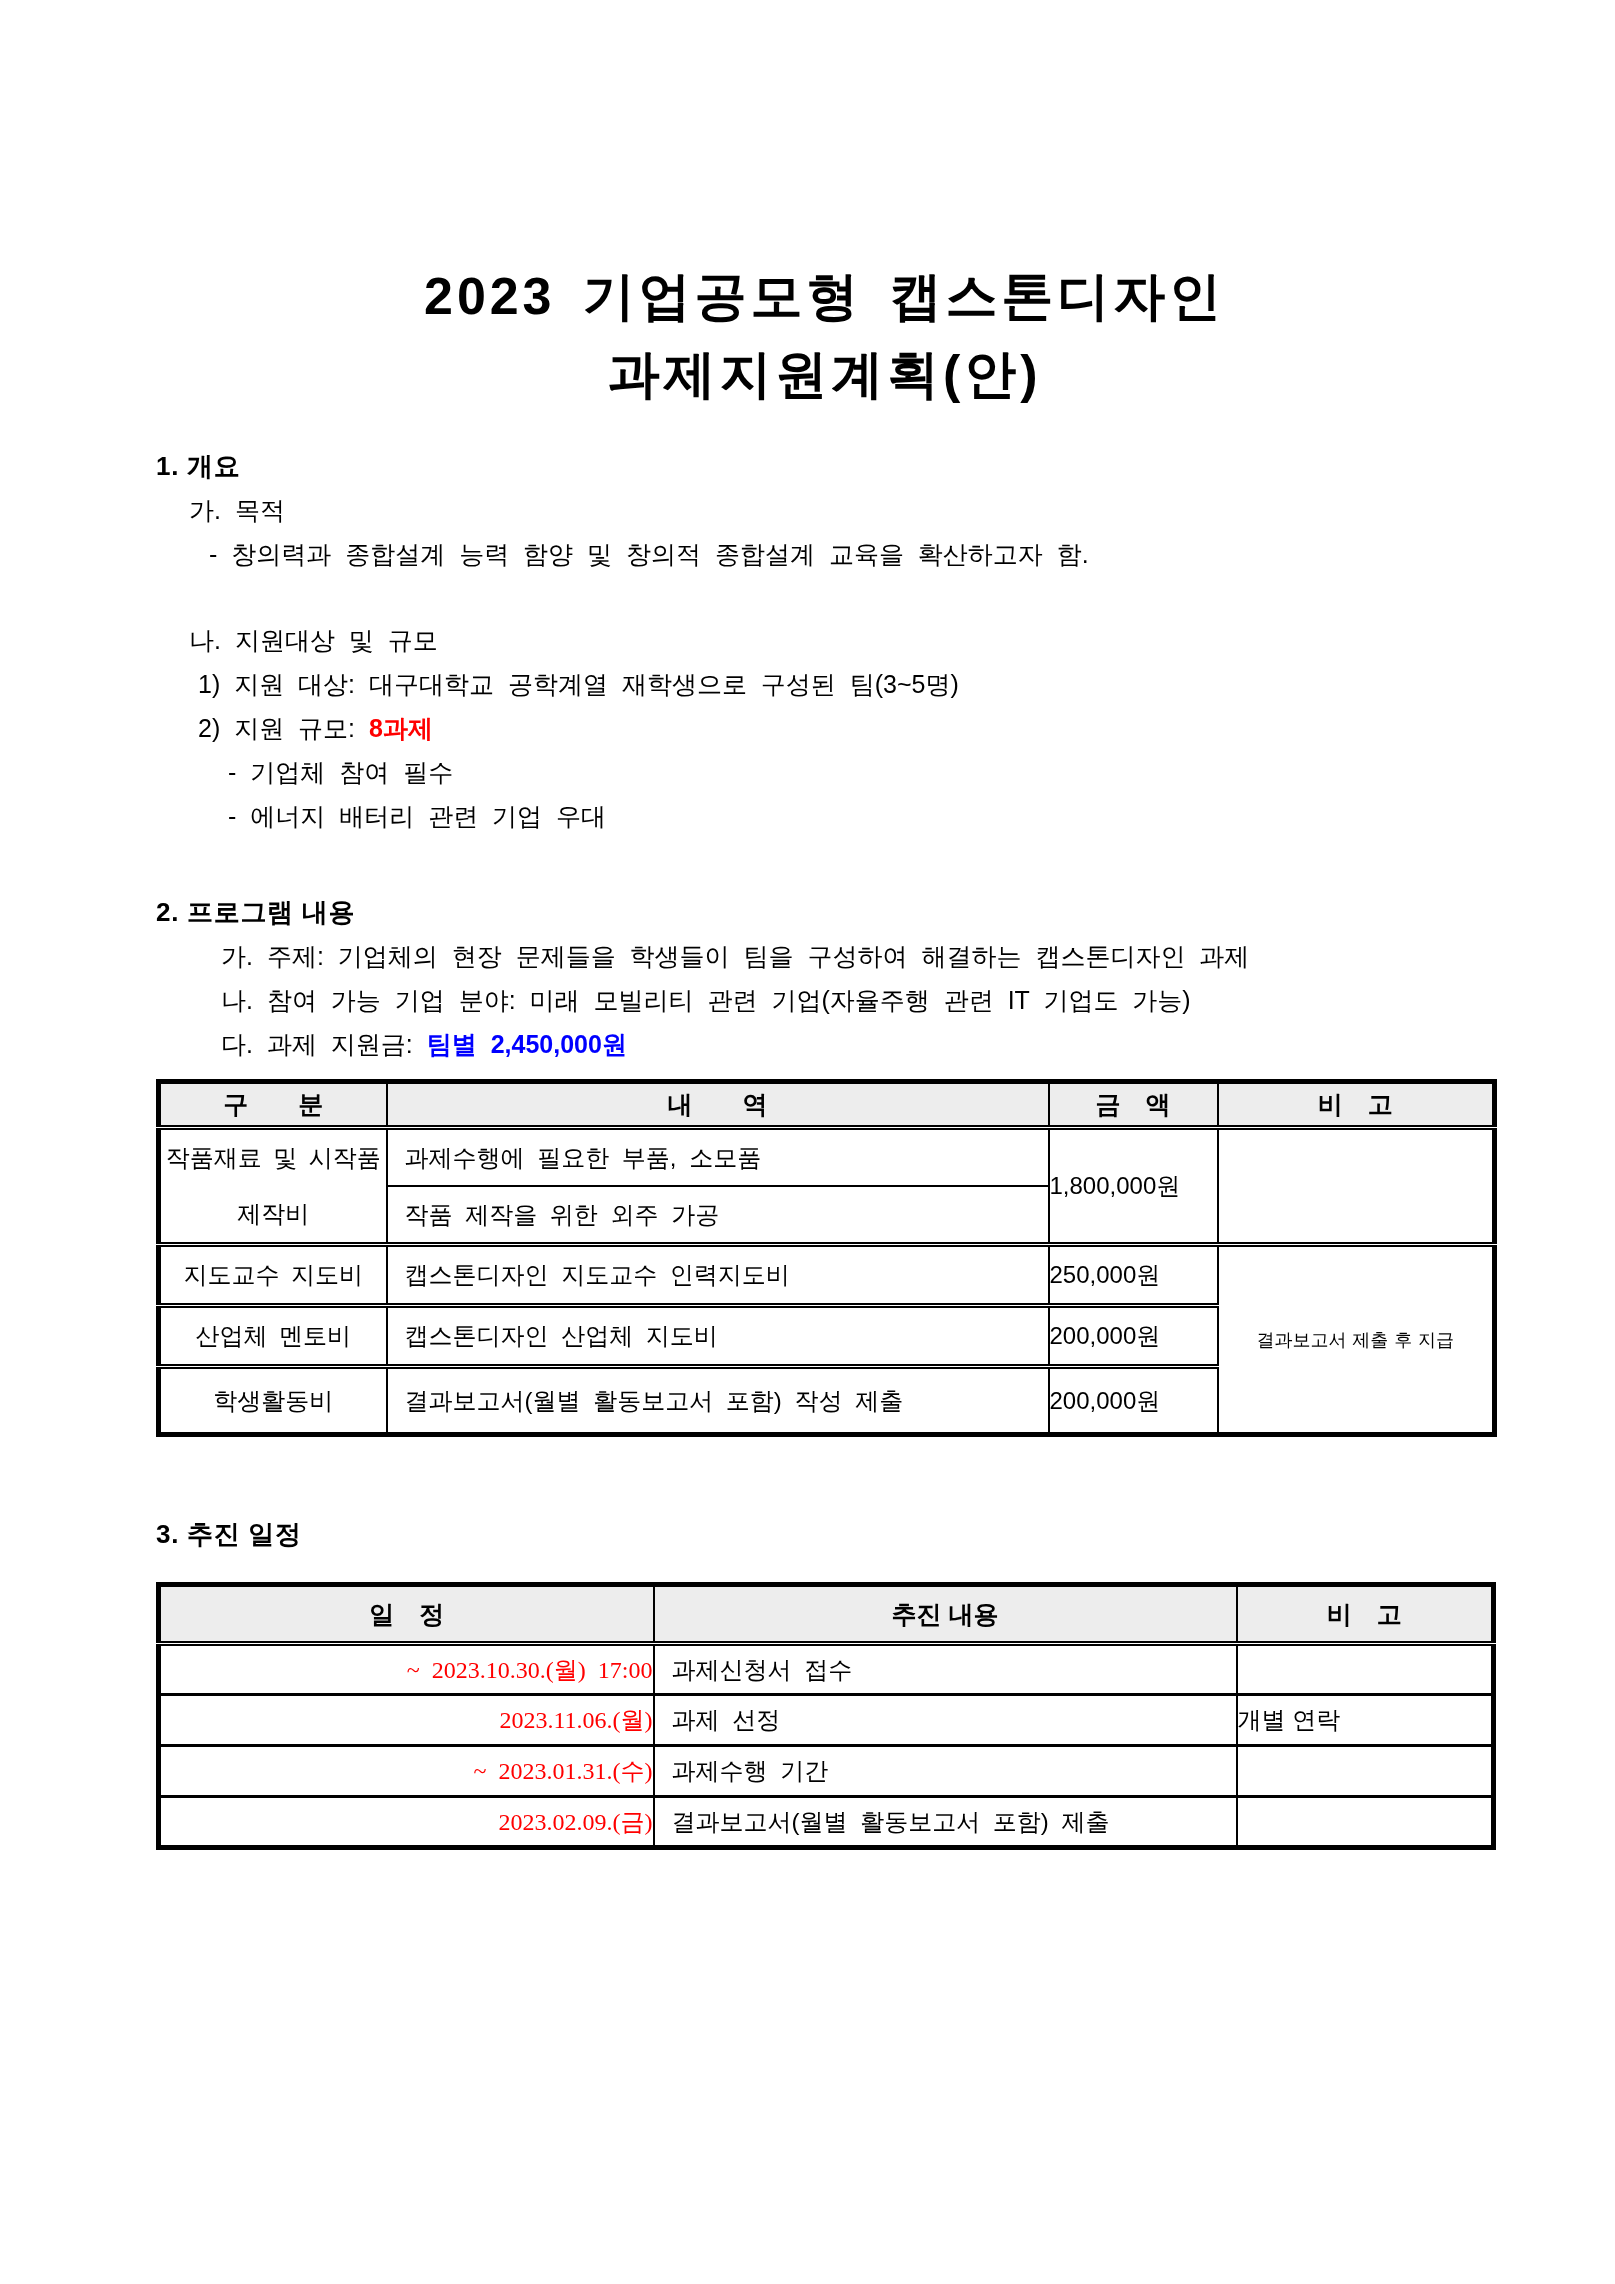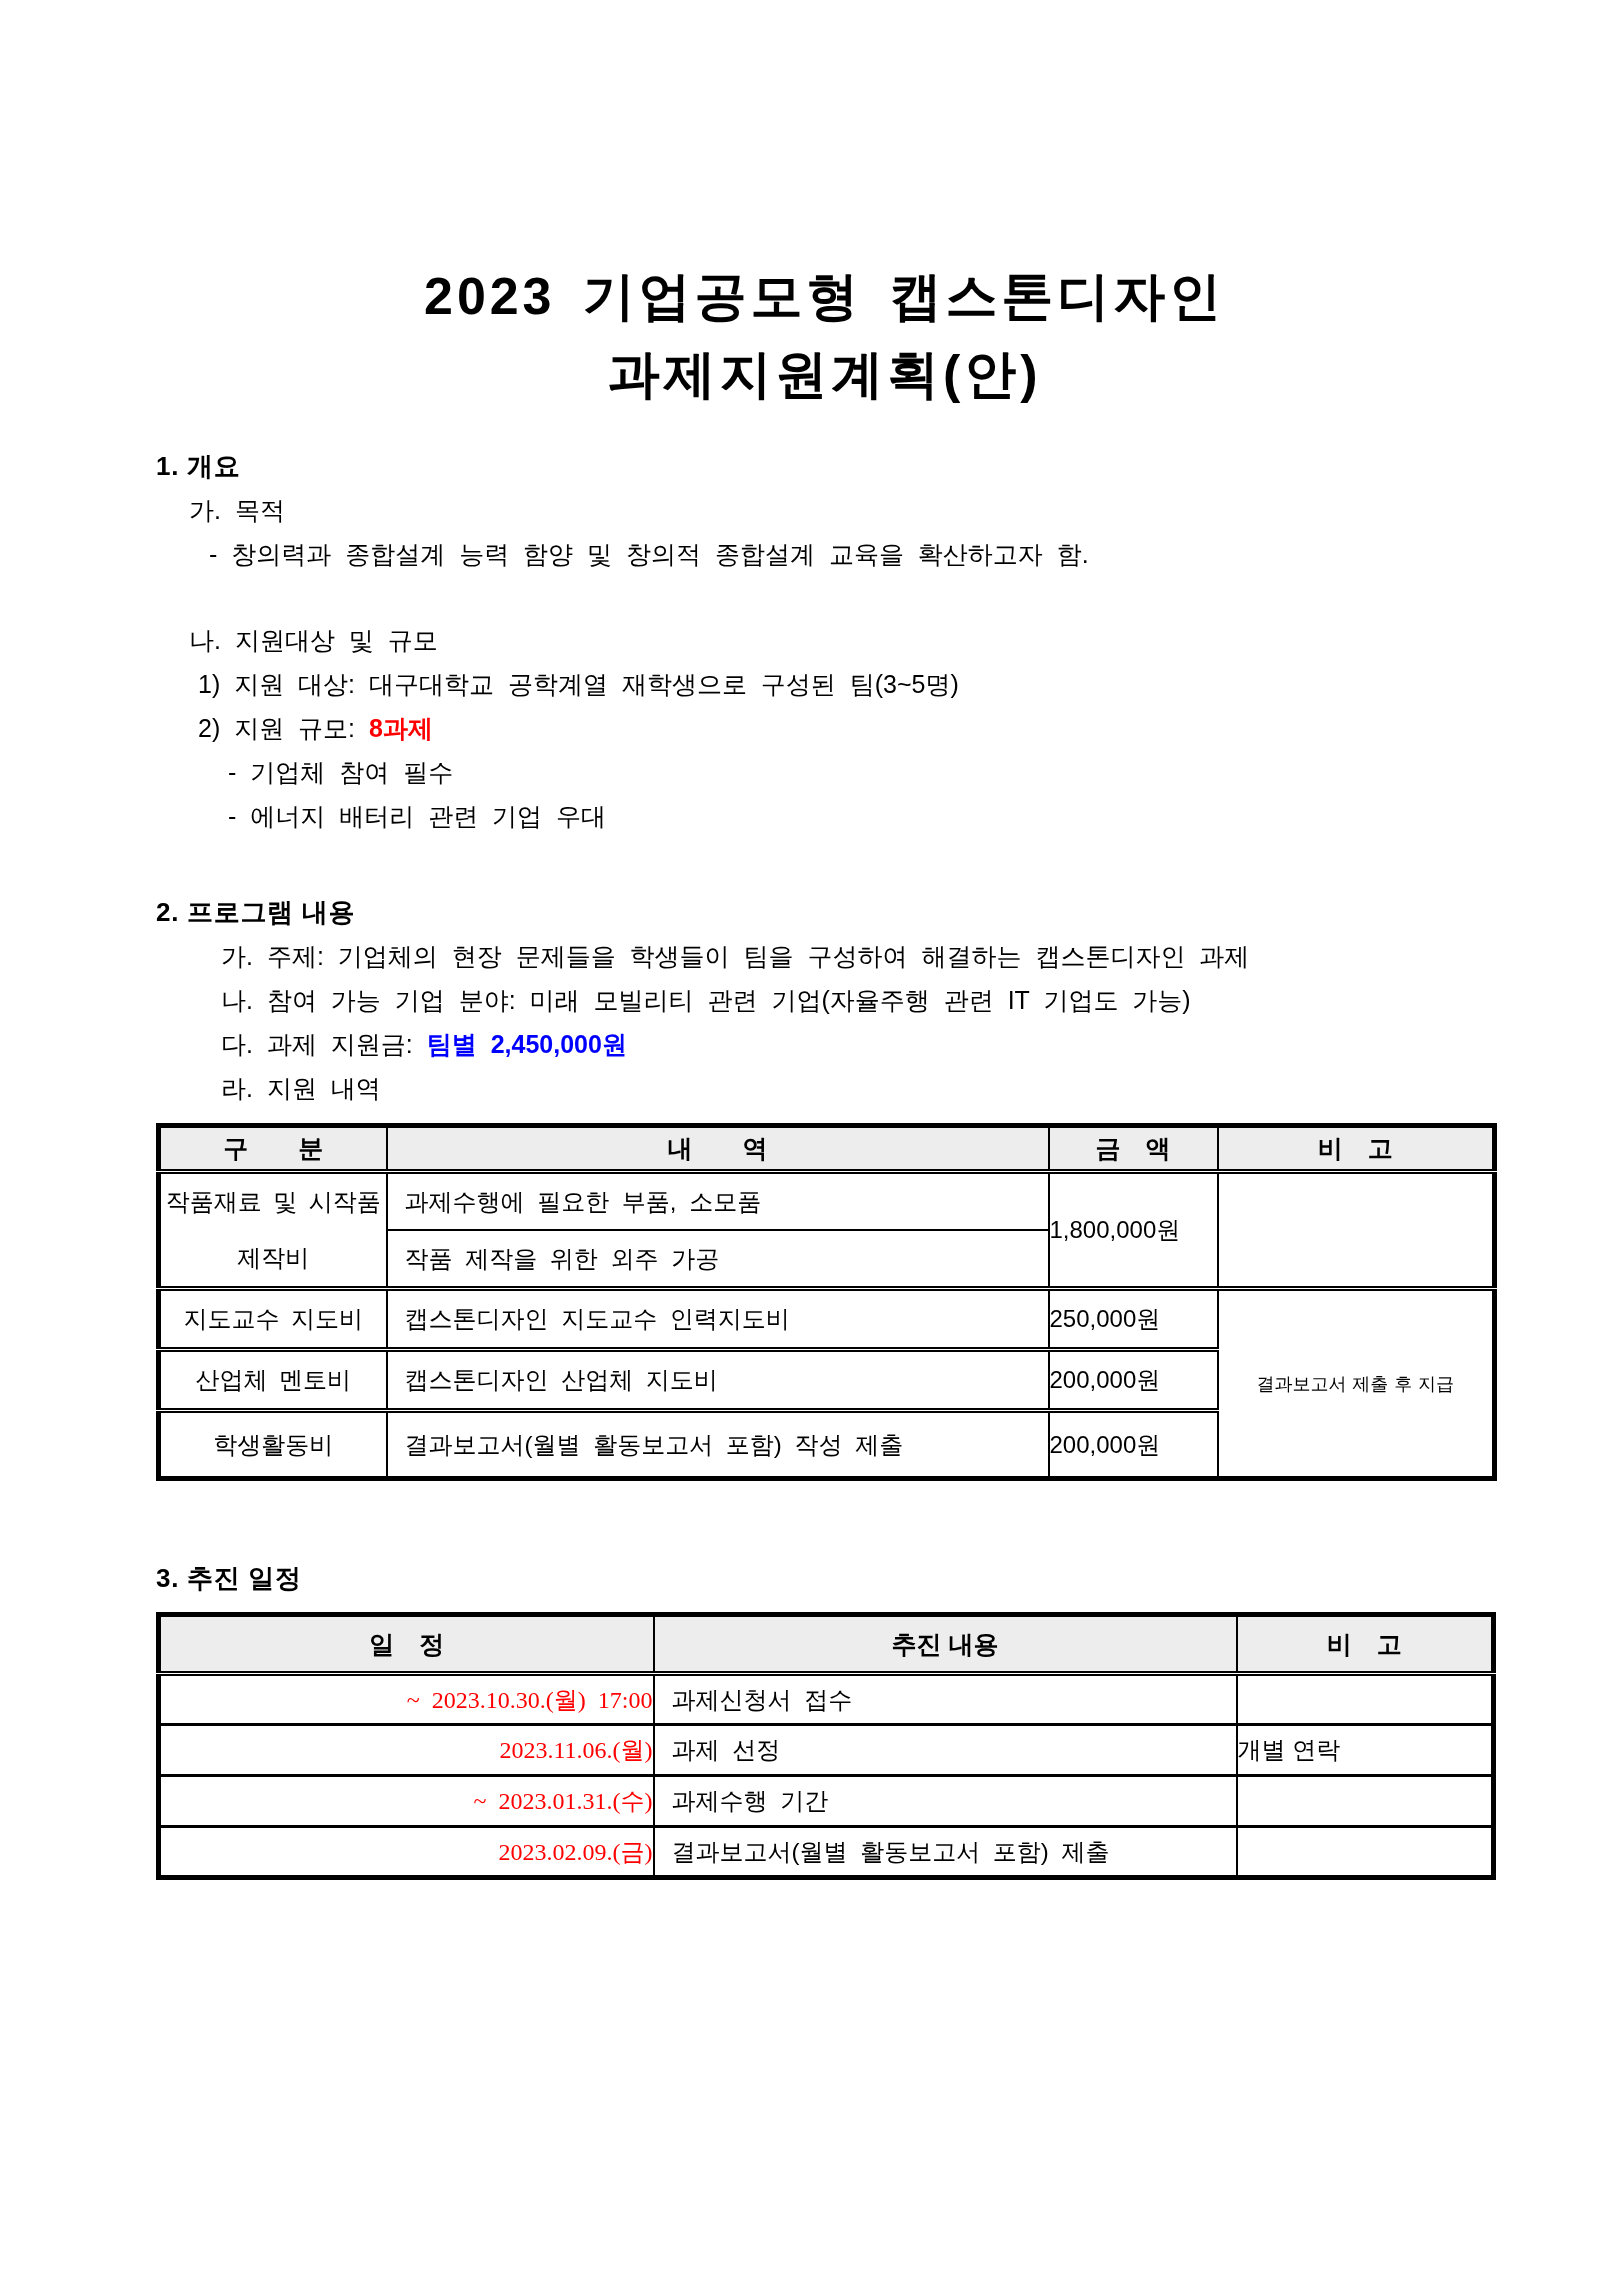--- a/index.html
+++ b/index.html
@@ -54,21 +54,21 @@
   .hl-red  { color: var(--red);  font-weight: bold; }
   .hl-blue { color: var(--blue); font-weight: bold; }
 
   table {
     border-collapse: collapse;
     table-layout: fixed;
     width: 1336px;
     background: #fff;
   }
   table.support { margin-top: 13px; }
-  table.sched   { margin-top: 12px; }
+  table.sched   { margin-top: 26px; }
   th, td {
     border: 2px solid var(--border);
     font-size: 24px;
     vertical-align: middle;
     overflow: hidden;
   }
   th {
     background: var(--table-header-bg);
     font-weight: bold;
     font-size: 25px;
@@ -118,21 +118,20 @@
     <div class="line ind-a para-gap">나. 지원대상 및 규모</div>
     <div class="line ind-n">1) 지원 대상: 대구대학교 공학계열 재학생으로 구성된 팀(3~5명)</div>
     <div class="line ind-n"><span>2) 지원 규모: </span><span class="hl-red">8과제</span></div>
     <div class="line ind-d2">- 기업체 참여 필수</div>
     <div class="line ind-d2">- 에너지 배터리 관련 기업 우대</div>
 
     <div class="sec-heading h2-gap">2. 프로그램 내용</div>
     <div class="line ind-b">가. 주제: 기업체의 현장 문제들을 학생들이 팀을 구성하여 해결하는 캡스톤디자인 과제</div>
     <div class="line ind-b">나. 참여 가능 기업 분야: 미래 모빌리티 관련 기업(자율주행 관련 IT 기업도 가능)</div>
     <div class="line ind-b"><span>다. 과제 지원금: </span><span class="hl-blue">팀별 2,450,000원</span></div>
-    <div class="line ind-b">라. 지원 내역</div>
 
     <table class="support">
       <colgroup>
         <col style="width:228px">
           <col style="width:662px">
           <col style="width:169px">
           <col style="width:277px">
       </colgroup>
       <tbody>
           <tr class="sup-h">

